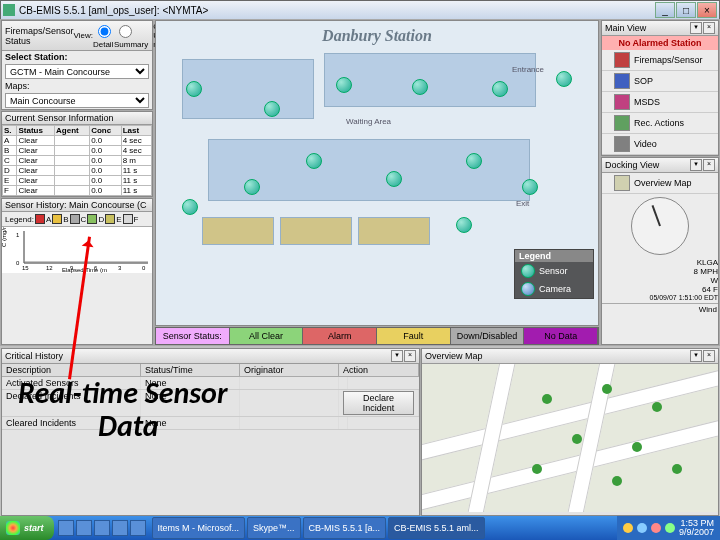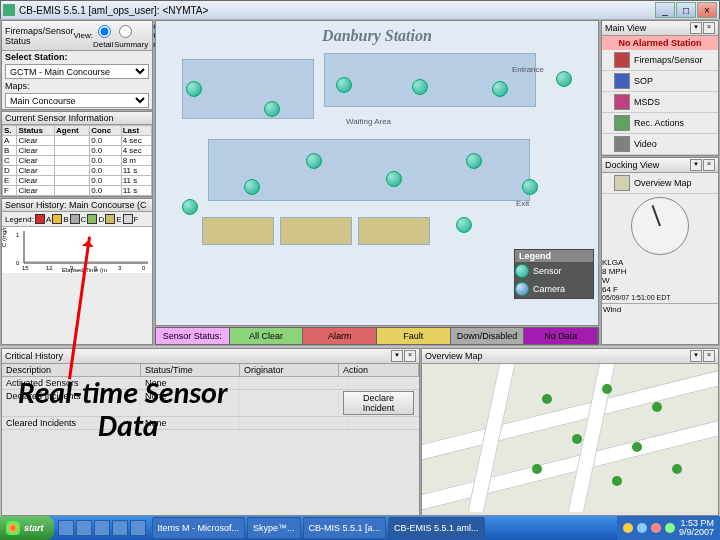--- a/index.html
+++ b/index.html
@@ -24,21 +24,21 @@
 
 .stbl{width:100%;border-collapse:collapse;font-size:8px;background:#fff}
 .stbl th,.stbl td{border:1px solid #bbb;padding:0 1px;text-align:left;white-space:nowrap}
 .stbl th{background:#e8e8e8}
 
 .map{flex:1;background:#e2ebf3;position:relative;border:1px solid #888}
 .maptitle{position:absolute;top:6px;left:50%;transform:translateX(-50%);font:italic bold 16px Georgia,serif;color:#6a7a88}
 .bldg{position:absolute;background:#b7cde4;border:1px solid #95b0c8}
 .dot{position:absolute;width:14px;height:14px;border-radius:50%;background:radial-gradient(circle at 30% 30%,#9fe8d8,#1aa890);border:1px solid #0a6}
 .legbox{position:absolute;right:4px;bottom:26px;width:78px;background:rgba(60,60,60,.85);color:#fff;border:1px solid #444;font-size:9px}
-.legbox .r{display:flex;align-items:center;gap:4px;padding:2px 0}
+.legbox .r{display:flex;align-items:center;gap:4px;padding:2px 6px}
 .legbox .hd{background:#888;padding:1px 4px;font-weight:bold;color:#fff}
 .statusbar{height:16px;display:flex;border:1px solid #666;font-size:9px}
 .statusbar div{flex:1;display:flex;align-items:center;justify-content:center;border-right:1px solid #666}
 .sb-l{background:#f0abfc}
 .sb-g{background:#8cd47a}
 .sb-r{background:#d66}
 .sb-y{background:#e8d060}
 .sb-gr{background:#aaa}
 .sb-w{background:#a21caf}
 
@@ -294,21 +294,21 @@
       <div class="phead">
           <span>Docking View</span>
           <span class="sp"></span>
           <span class="pbtn">▾</span>
           <span class="pbtn">×</span>
         </div>
       <div class="mvitem">
           <span class="ic" style="background:#d0d0b0"></span>
           <span>Overview Map</span>
         </div>
-      <div style="text-align:left;font-size:8px">
+      <div style="text-align:right;font-size:8px">
         <div class="compass"></div>
         <div>KLGA</div>
         <div>8 MPH</div>
         <div>W</div>
         <div>64 F</div>
         <div style="font-size:7px">05/09/07 1:51:00 EDT</div>
         <div style="border-top:1px solid #aaa;margin-top:2px;padding:1px">Wind</div>
       </div>
     </div>
   </div>

